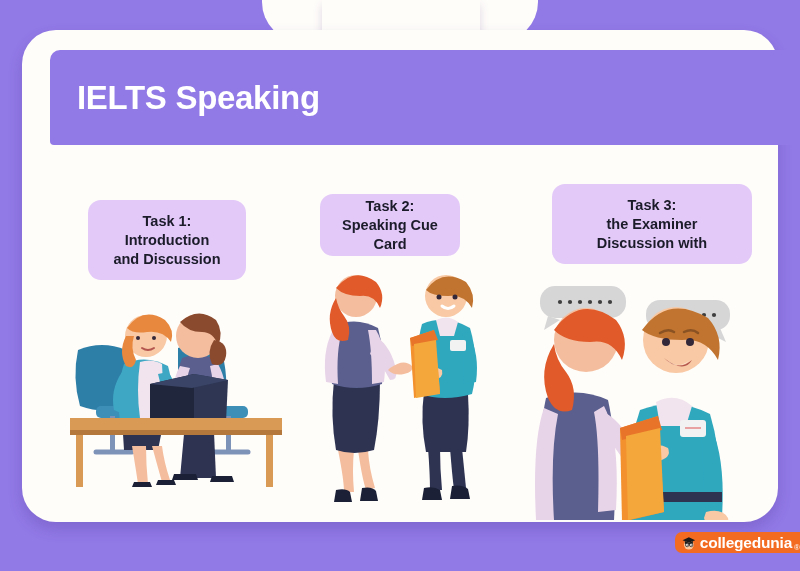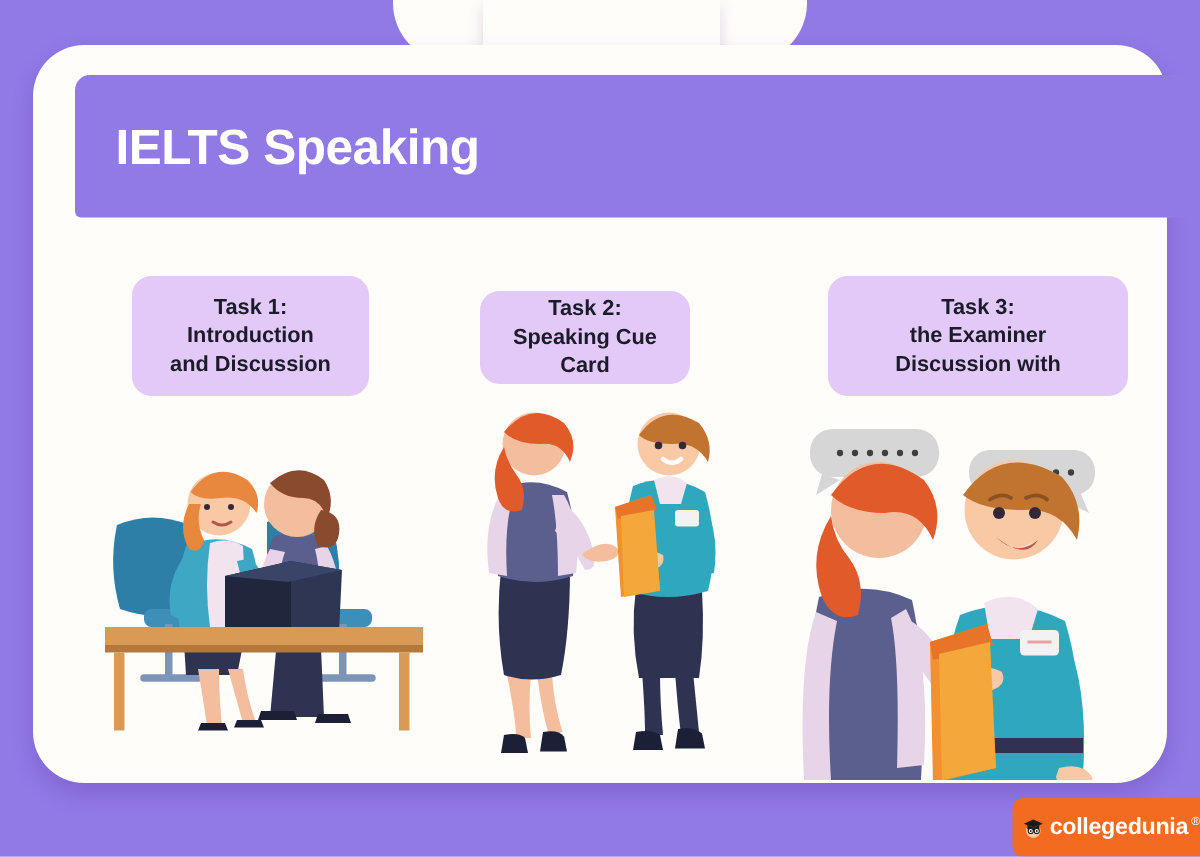--- a/index.html
+++ b/index.html
@@ -84,37 +84,37 @@
     font-size: 14.5px;
     font-weight: bold;
     line-height: 19px;
     text-align: center;
     display: flex;
     align-items: center;
     justify-content: center;
     padding: 6px 10px;
     box-sizing: border-box;
   }
-  #chip-1 { left: 88px;  top: 184px; width: 158px; height: 80px; }
+  #chip-1 { left: 88px;  top: 200px; width: 158px; height: 80px; }
   #chip-2 { left: 320px; top: 194px; width: 140px; height: 62px; }
   #chip-3 { left: 552px; top: 184px; width: 200px; height: 80px; }
 
   
   .scene { position: absolute; }
   #scene-1 { left: 70px;  top: 288px; width: 215px; height: 200px; }
   #scene-2 { left: 310px; top: 262px; width: 195px; height: 250px; }
   #scene-3 { left: 528px; top: 278px; width: 208px; height: 242px; }
 
   
   .logo-badge {
     position: absolute;
     left: 675px;
     top: 532px;
     width: 125px;
-    height: 39px;
+    height: 21px;
     background: #F26B21;
     border-radius: 7px 0 0 7px;
     display: flex;
     align-items: center;
     gap: 4px;
     padding-left: 7px;
     box-sizing: border-box;
     overflow: hidden;
   }
   .logo-text {

